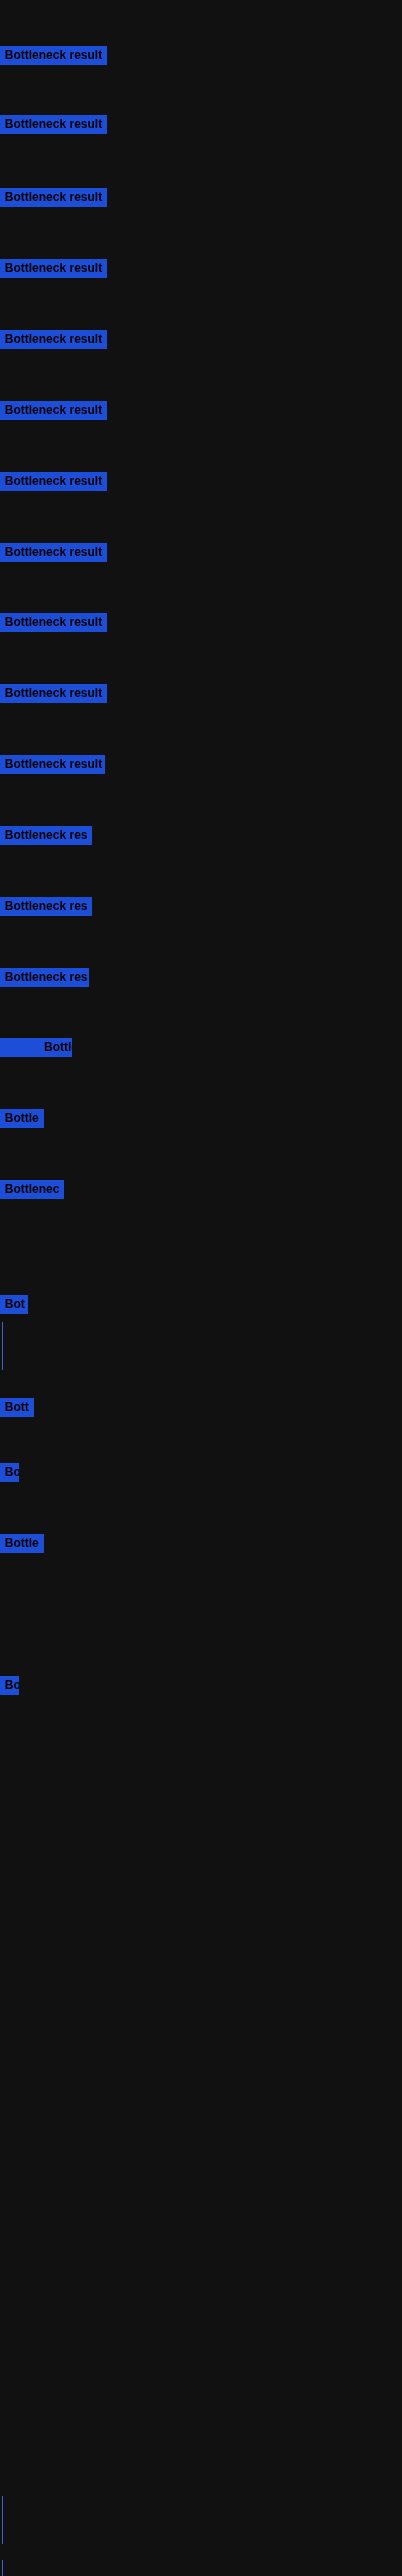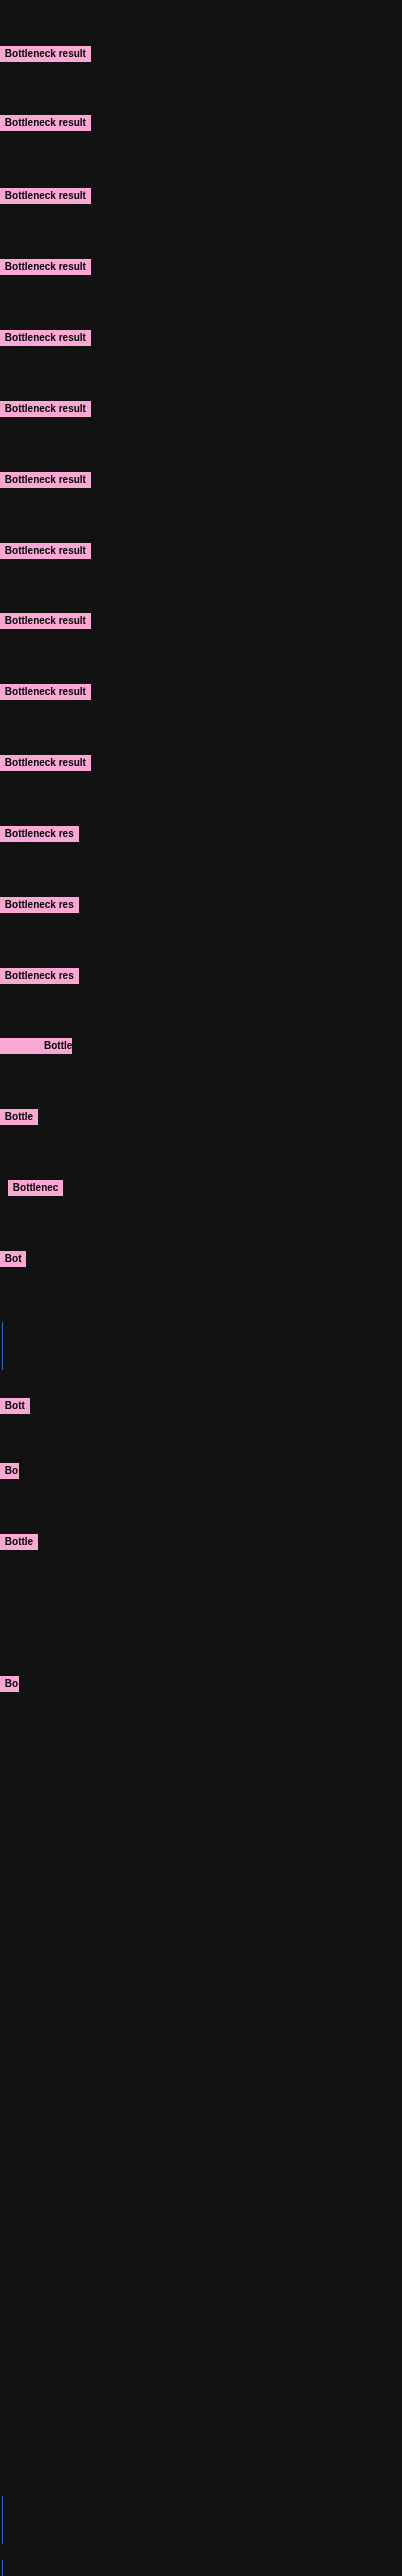--- a/index.html
+++ b/index.html
@@ -12,23 +12,23 @@
       overflow-x: hidden;
     }
     .site-title {
       text-align: center;
       color: #ccc;
       font-size: 11.3px;
       padding: 4.8px 0;
       background: #111;
     }
     .badge {
-      background: #f9a8d4;
+      background: #1d4ed8;
       color: #000;
-      font-size: 10px;
+      font-size: 12px;
       font-weight: bold;
       padding: 2.4px 4.8px;
       display: inline-block;
       white-space: nowrap;
       overflow: hidden;
     }
     .row {
       position: absolute;
       left: 0;
     }
@@ -54,22 +54,22 @@
     <div class="row" style="top: 472px; left: 0px;"><span class="badge" style="max-width: 118px;">Bottleneck result</span></div>
     <div class="row" style="top: 543px; left: 0px;"><span class="badge" style="max-width: 118px;">Bottleneck result</span></div>
     <div class="row" style="top: 613px; left: 0px;"><span class="badge" style="max-width: 116px;">Bottleneck result</span></div>
     <div class="row" style="top: 684px; left: 0px;"><span class="badge" style="max-width: 114px;">Bottleneck result</span></div>
     <div class="row" style="top: 755px; left: 0px;"><span class="badge" style="max-width: 105px;">Bottleneck result</span></div>
     <div class="row" style="top: 826px; left: 0px;"><span class="badge" style="max-width: 102px;">Bottleneck res</span></div>
     <div class="row" style="top: 897px; left: 0px;"><span class="badge" style="max-width: 97px;">Bottleneck res</span></div>
     <div class="row" style="top: 968px; left: 0px;"><span class="badge" style="max-width: 89px;">Bottleneck res</span></div>
     <div class="row" style="top: 1038px; left: 0px;"><span class="badge" style="max-width: 72px; padding-left: 44px;">Bottleneck</span></div>
     <div class="row" style="top: 1109px; left: 0px;"><span class="badge" style="max-width: 48px;">Bottle</span></div>
-    <div class="row" style="top: 1180px; left: 8px;"><span class="badge" style="max-width: 64px;">Bottlenec</span></div>
-    <div class="row" style="top: 1251px; left: 0px;"><span class="badge" style="max-width: 28px;">Bot</span></div>
+    <div class="row" style="top: 1180px; left: 0px;"><span class="badge" style="max-width: 64px;">Bottlenec</span></div>
+    <div class="row" style="top: 1251px; left: 0px;"><span class="badge" style="max-width: 28px; margin-top: 44px;">Bot</span></div>
     <div class="row" style="top: 1398px; left: 0px;"><span class="badge" style="max-width: 34px;">Bott</span></div>
     <div class="row" style="top: 1463px; left: 0px;"><span class="badge" style="max-width: 19.3px;">Bo</span></div>
     <div class="row" style="top: 1534px; left: 0px;"><span class="badge" style="max-width: 48px;">Bottle</span></div>
     <div class="row" style="top: 1676px; left: 0px;"><span class="badge" style="max-width: 19.3px;">Bo</span></div>
   </div>
 <div id="lines-container">
     <div class="vertical-line" style="top: 1322px; height: 48px;"></div>
     <div class="vertical-line" style="top: 2496px; height: 48px;"></div>
     <div class="vertical-line" style="top: 2560px; height: 48px;"></div>
   </div>

